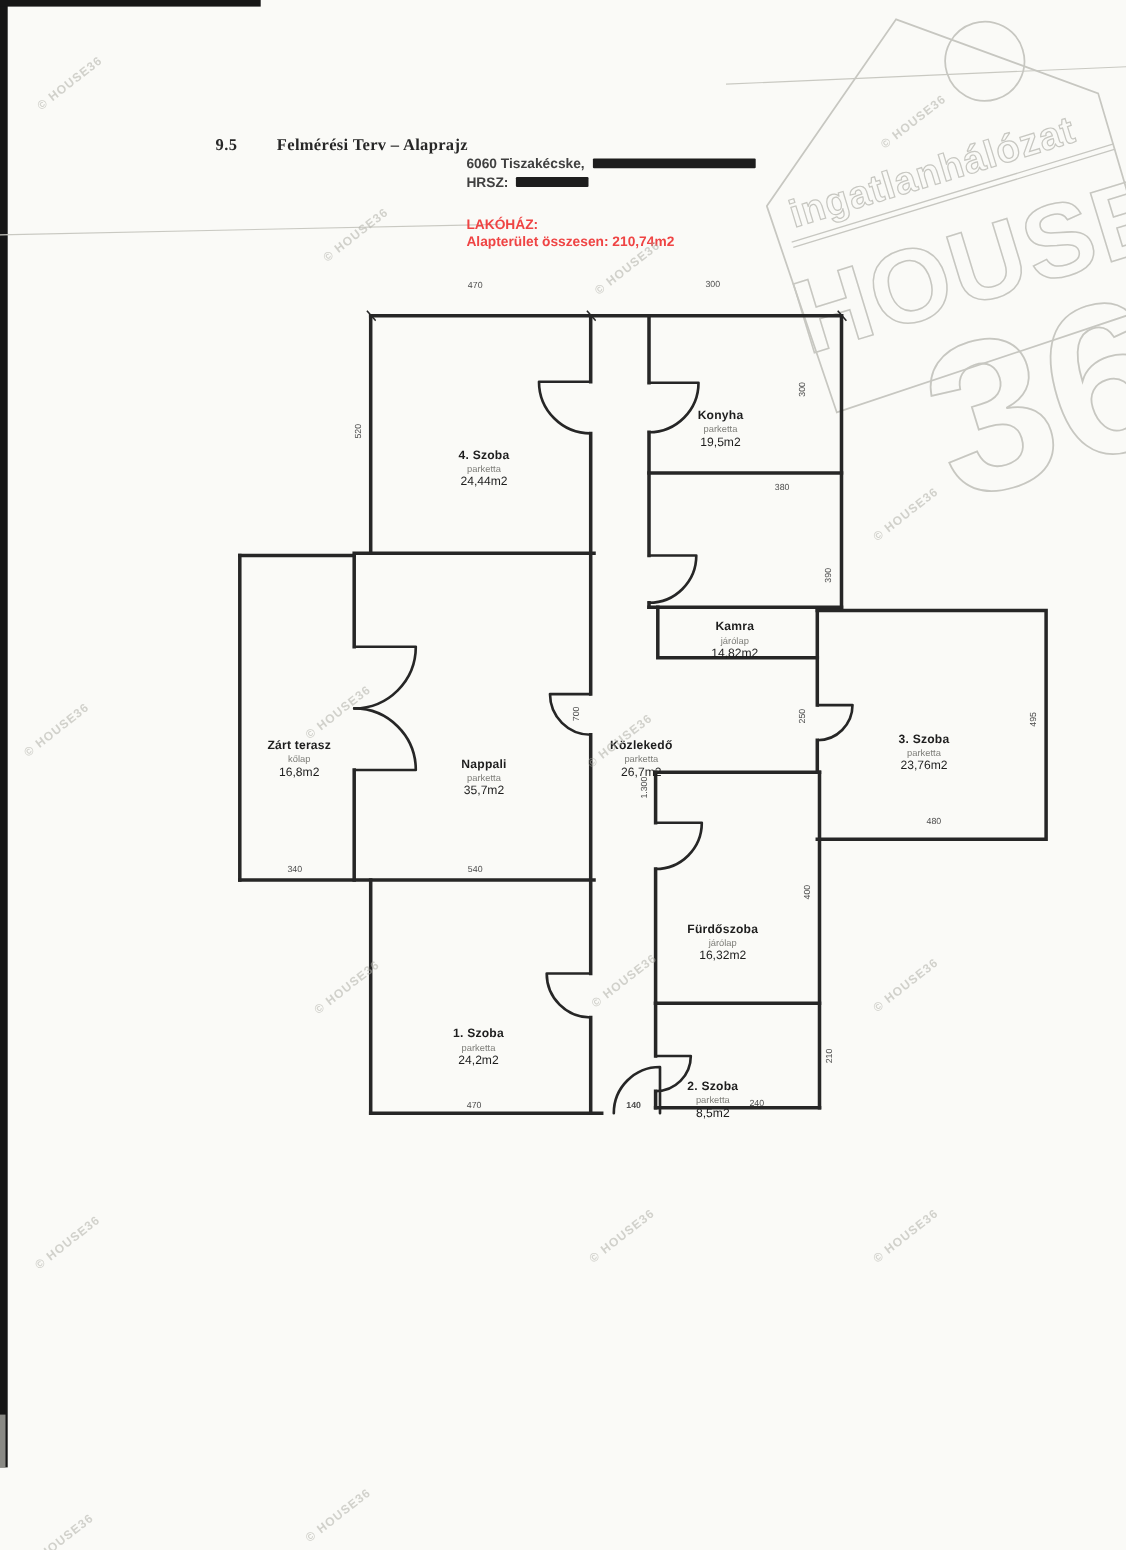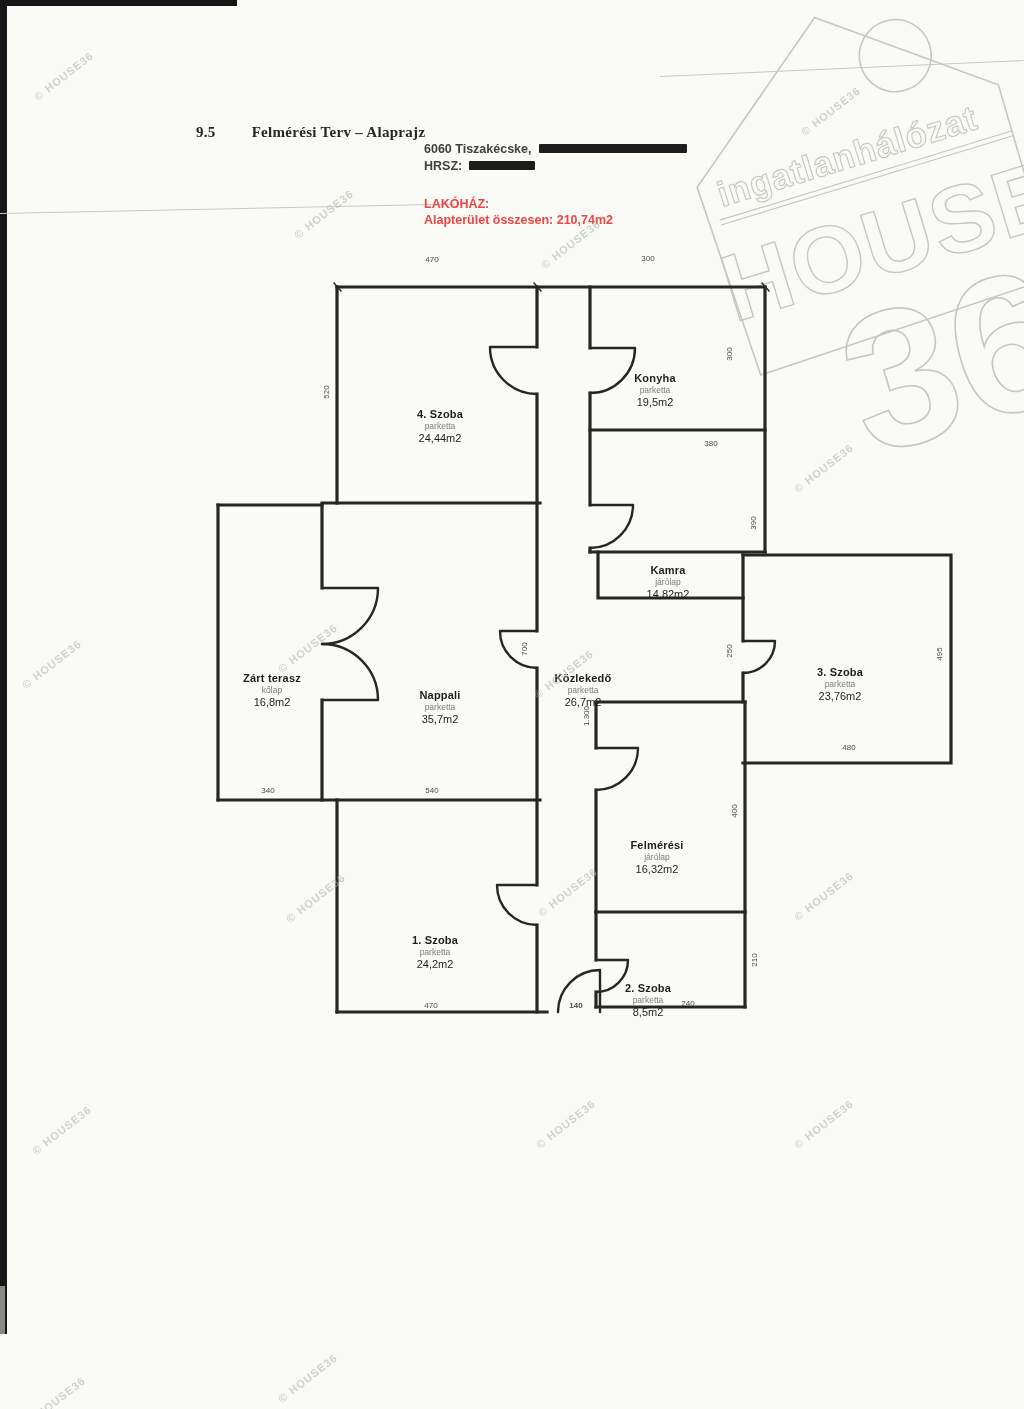--- a/index.html
+++ b/index.html
@@ -164,21 +164,21 @@
   <div class="rname">Közlekedő</div>
   <div class="rfloor">parketta</div>
   <div class="rarea">26,7m2</div>
 </div>
 <div class="room" style="left:840px;top:640px;">
   <div class="rname">3. Szoba</div>
   <div class="rfloor">parketta</div>
   <div class="rarea">23,76m2</div>
 </div>
 <div class="room" style="left:657px;top:813px;">
-  <div class="rname">Felmérési</div>
+  <div class="rname">Fürdőszoba</div>
   <div class="rfloor">járólap</div>
   <div class="rarea">16,32m2</div>
 </div>
 <div class="room" style="left:435px;top:908px;">
   <div class="rname">1. Szoba</div>
   <div class="rfloor">parketta</div>
   <div class="rarea">24,2m2</div>
 </div>
 <div class="room" style="left:648px;top:956px;">
   <div class="rname">2. Szoba</div>

